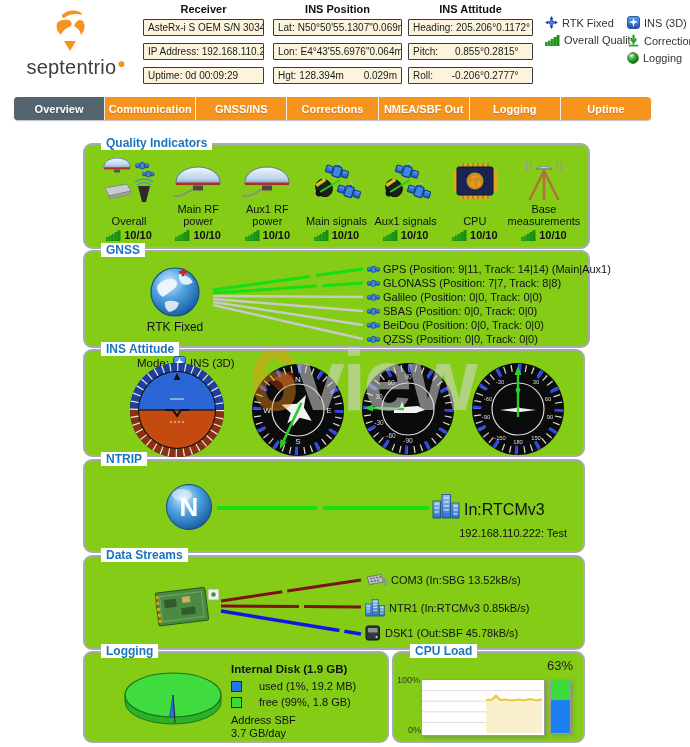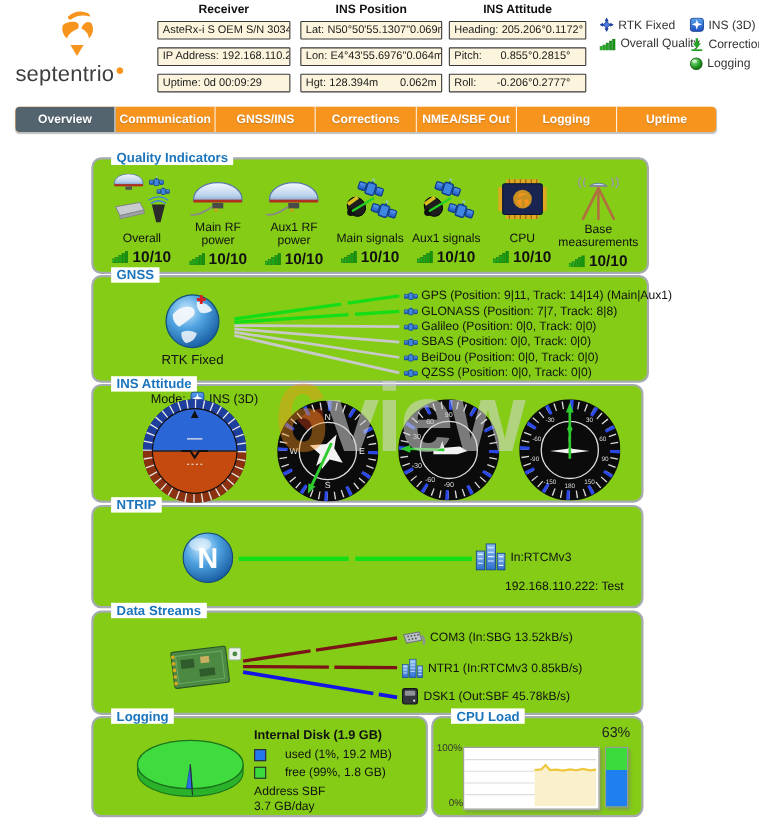--- a/index.html
+++ b/index.html
@@ -1,20 +1,20 @@
 <!DOCTYPE html>
 <html><head>
 <meta charset="utf-8">
 <style>
   html,body{margin:0;padding:0;background:#fff;}
   body{font-family:"Liberation Sans","DejaVu Sans",sans-serif;color:#1a1a1a;}
   #app{position:relative;width:690px;height:747px;background:#fff;overflow:hidden;}
 
   
-  .logo{position:absolute;left:14px;top:8px;width:112px;height:82px;text-align:left;}
+  .logo{position:absolute;left:14px;top:8px;width:112px;height:82px;text-align:right;}
   .logo .mark{display:block;margin:0 auto;}
   .logo .word{font-size:20px;letter-spacing:.2px;color:#3d3d3c;font-weight:500;line-height:18px;}
   .logo .dot{color:#F7941E;font-size:14px;vertical-align:6px;margin-left:1px;}
 
   .hcol{position:absolute;top:3px;}
   .hcol .htitle{font-size:11px;font-weight:bold;text-align:center;margin-bottom:4px;color:#111;}
   .hcell{background:#FCF4DC;border:1px solid #3a3a3a;border-radius:1px;font-size:10px;
          padding:2px 4px;margin-bottom:7px;height:11px;line-height:11px;display:flex;white-space:nowrap;overflow:hidden;}
   .hcell .lbl{margin-right:3px;}
   .hcell .acc{margin-left:auto;}
@@ -48,38 +48,38 @@
   #panel-ntrip{left:83px;top:459px;width:498px;height:90px;}
   #panel-streams{left:83px;top:555px;width:498px;height:91px;}
   #panel-logging{left:83px;top:651px;width:302px;height:88px;}
   #panel-cpu{left:392px;top:651px;width:189px;height:88px;}
 
   
   .qwrap{display:flex;justify-content:space-between;padding:12px 10px 4px 10px;height:84px;}
   .qitem{width:68px;display:flex;flex-direction:column;align-items:center;text-align:center;}
   .qicon{height:48px;display:flex;align-items:center;justify-content:center;}
   .qlabel{font-size:11px;line-height:12px;color:#111;flex:1;display:flex;align-items:flex-end;justify-content:center;}
-  .qscore{display:flex;align-items:center;gap:3px;font-size:14px;font-weight:600;color:#111;margin-top:2px;}
+  .qscore{display:flex;align-items:center;gap:3px;font-size:11px;font-weight:600;color:#111;margin-top:2px;}
 
   
   .globe{position:absolute;left:64px;top:14px;}
   .globelabel{position:absolute;left:40px;top:68px;width:100px;text-align:center;font-size:12px;color:#111;}
   .fan{position:absolute;left:0;top:0;}
   .satlist{position:absolute;left:282px;top:10px;}
   .satrow{height:14px;display:flex;align-items:center;gap:3px;font-size:11px;color:#111;white-space:nowrap;}
 
   
   .modeline{position:absolute;left:52px;top:5px;display:flex;align-items:center;gap:4px;font-size:11.5px;color:#111;}
   .gauge{position:absolute;}
 
   
   .nsphere{position:absolute;left:80px;top:22px;}
   .ntripline{position:absolute;left:0;top:0;}
   .ncaster{position:absolute;left:347px;top:32px;}
-  .nstream{position:absolute;left:379px;top:40px;font-size:11px;color:#111;}
+  .nstream{position:absolute;left:379px;top:40px;font-size:16px;color:#111;}
   .nserver{position:absolute;right:16px;top:66px;font-size:11px;color:#111;margin-left:48px;}
 
   
   .pcb{position:absolute;left:68px;top:24px;}
   .streamlines{position:absolute;left:0;top:0;}
   .streamrow{position:absolute;left:280px;display:flex;align-items:center;gap:4px;font-size:11px;color:#111;white-space:nowrap;}
 
   
   .pie{position:absolute;left:36px;top:14px;}
   .loglegend{position:absolute;left:146px;top:10px;font-size:11px;color:#111;}
@@ -208,21 +208,21 @@
         <span class="acc">0.069m</span>
       </div>
     <div class="hcell">
       <span class="lbl">Lon:</span>
         <span>E4°43'55.6976"</span>
         <span class="acc">0.064m</span>
       </div>
     <div class="hcell">
       <span class="lbl">Hgt:</span>
         <span>128.394m</span>
-        <span class="acc">0.062m</span>
+        <span class="acc">0.029m</span>
       </div>
   </div>
 
   <div class="hcol col-attitude">
     <div class="htitle">INS Attitude</div>
     <div class="hcell">
       <span class="lbl">Heading:</span>
         <span class="val">205.206°</span>
         <span class="acc">0.1172°</span>
       </div>

